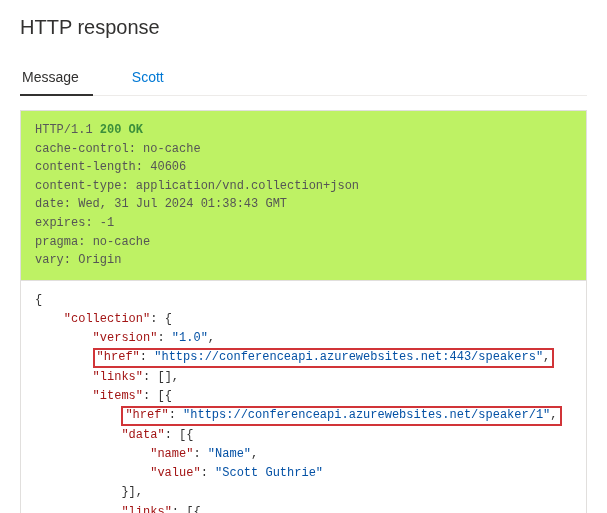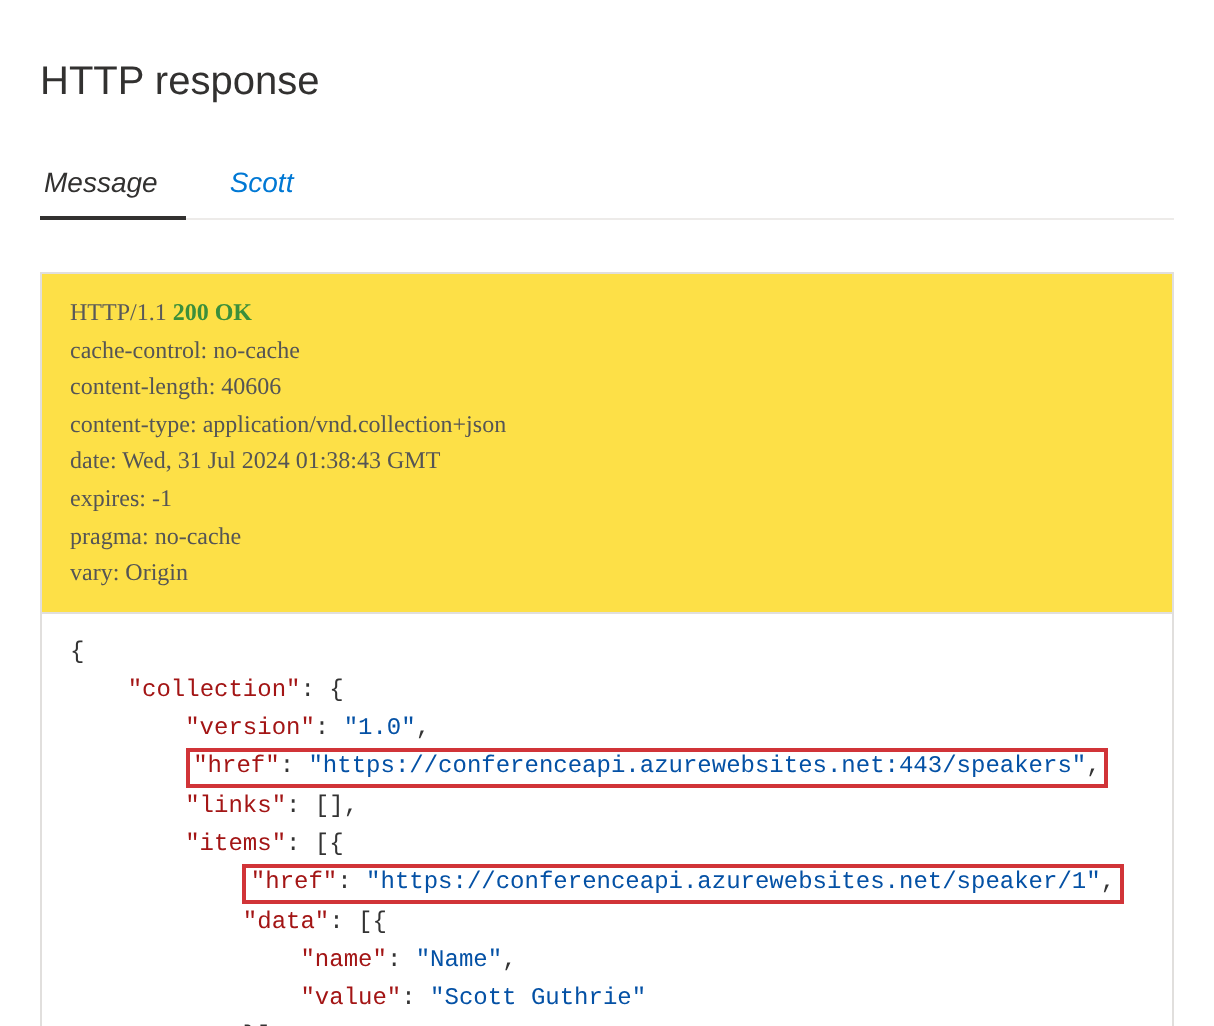--- a/index.html
+++ b/index.html
@@ -11,28 +11,27 @@
     color: #323130;
     width: 607px;
   }
   .page {
     padding: 10px 20px 20px 20px;
   }
   .title {
     font-size: 20px;
     font-weight: 400;
     color: #323130;
-    margin: 20px 0 22px 0;
+    margin: 6px 0 22px 0;
   }
   .tabs {
     display: flex;
     border-bottom: 1px solid #edebe9;
-    gap: 0;
-    margin-bottom: 26px;
-    font-style: italic;
+    gap: 17px;
+    margin-bottom: 14px;
   }
   .tab {
     padding: 8px 14px 10px 2px;
     margin-right: 20px;
     font-size: 14px;
     cursor: pointer;
     color: #605e5c;
     position: relative;
   }
   .tab.active {
@@ -42,24 +41,24 @@
     content: "";
     position: absolute;
     left: 0; right: 0; bottom: -1px;
     height: 2px;
     background: #323130;
   }
   .tab.link {
     color: #0078d4;
   }
   .headers-box {
-    background: #fde047;
+    background: #bef264;
     border: 1px solid #e1dfdd;
     padding: 10px 14px;
-    font-family: Liberation Serif, serif;
+    font-family: Liberation Mono, monospace;
     font-size: 12px;
     line-height: 1.55;
     color: #555;
     white-space: pre;
   }
   .status-version { color: #595959; }
   .status-code { color: #3b8f3b; font-weight: bold; }
   .body-box {
     border: 1px solid #e1dfdd;
     border-top: none;

